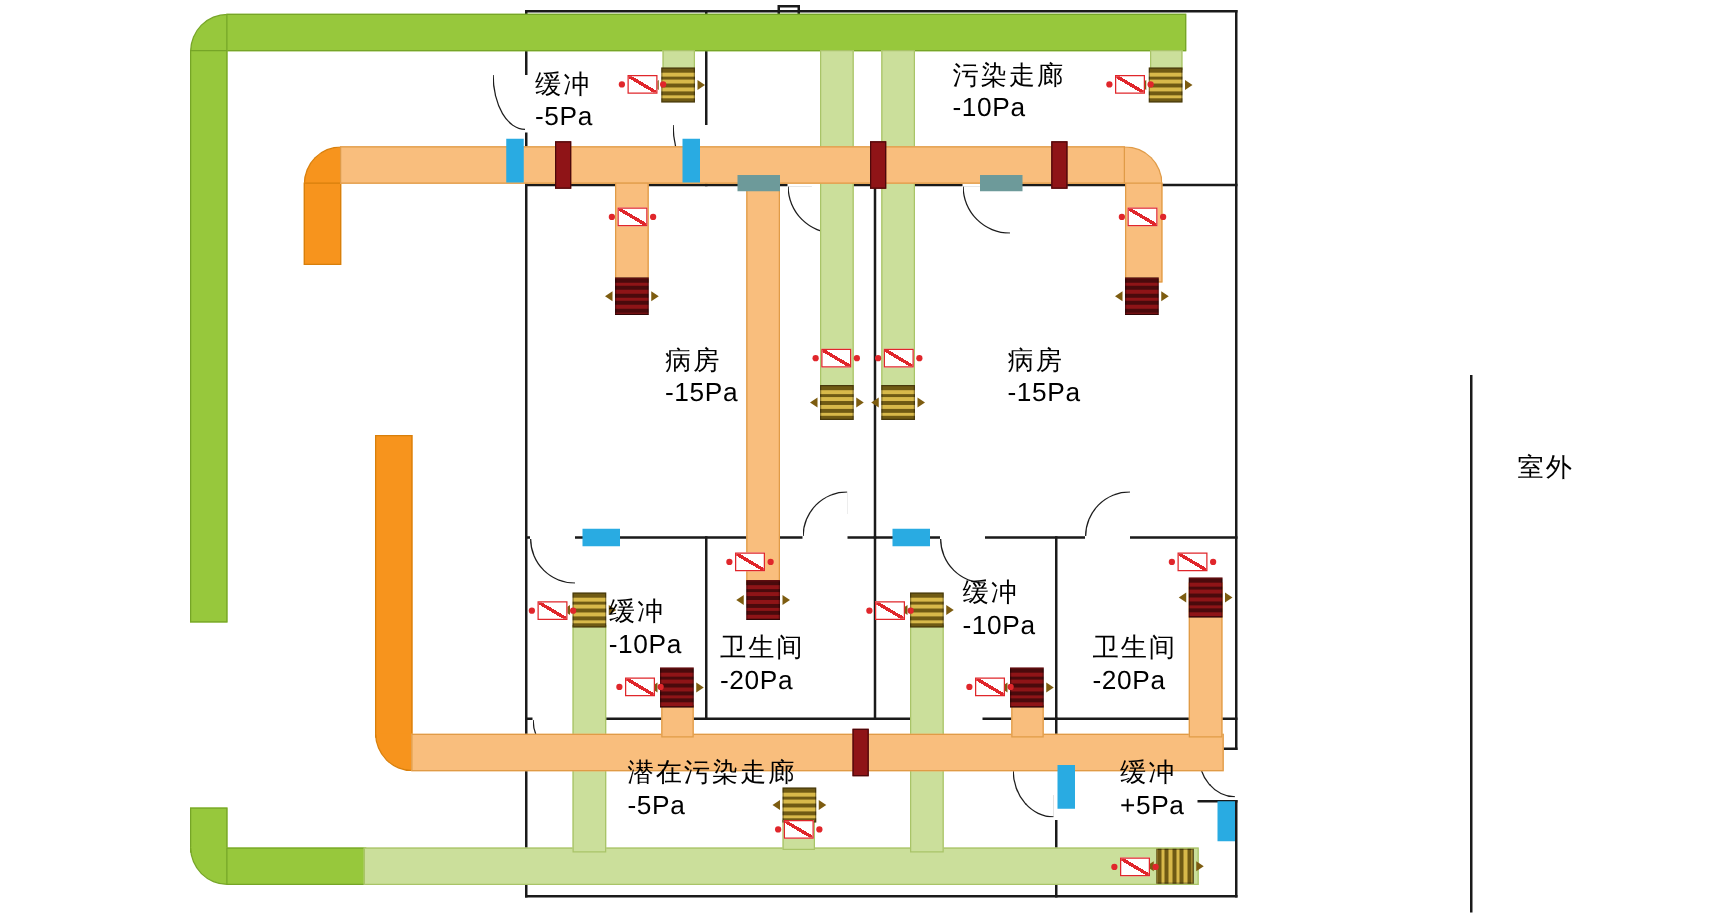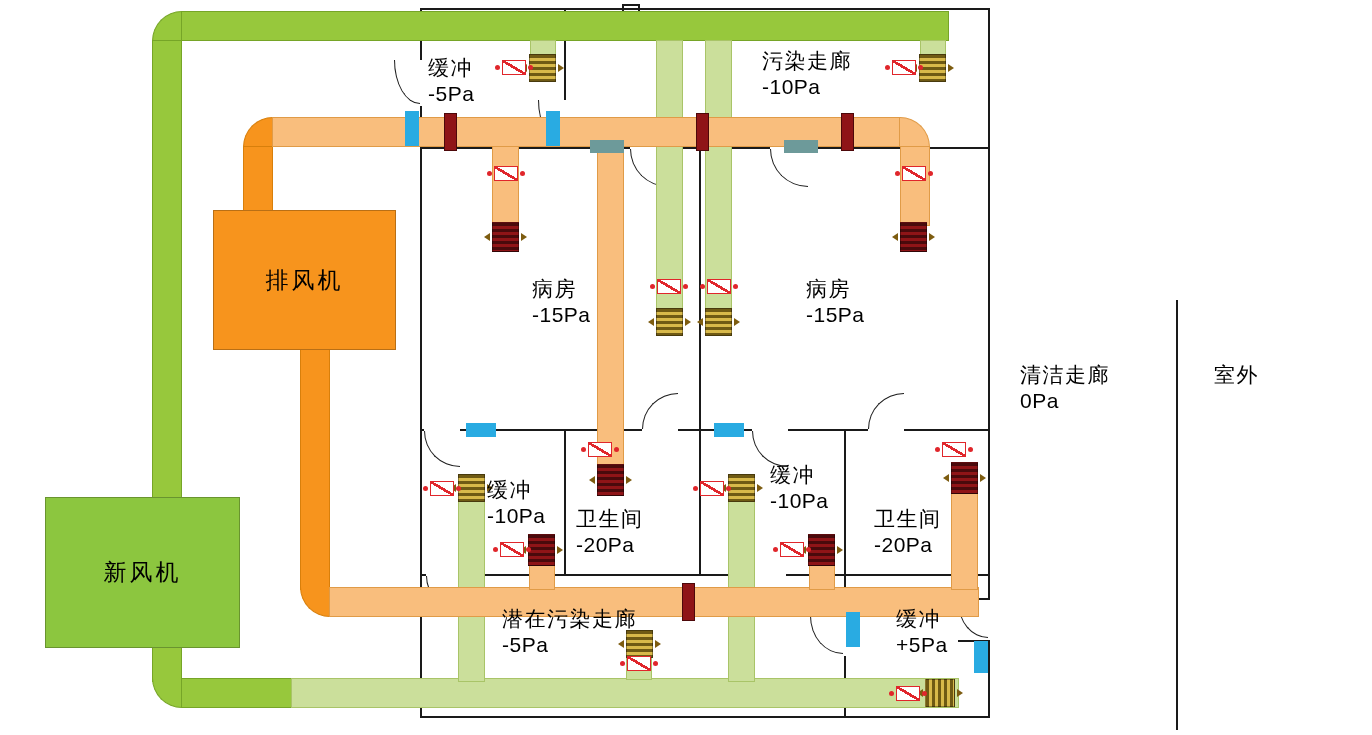--- a/index.html
+++ b/index.html
@@ -131,26 +131,20 @@
   <div class="duct exh-pale" style="left:900px;top:146px;width:30px;height:80px"></div>
   <div class="duct exh-pale" style="left:492px;top:146px;width:27px;height:80px"></div>
   <div class="duct exh-pale" style="left:597px;top:146px;width:27px;height:322px"></div>
   <div class="duct exh" style="left:300px;top:348px;width:30px;height:242px"></div>
   <div class="elbow exh bl" style="left:300px;top:587px;width:30px;height:30px"></div>
   <div class="duct exh-pale" style="left:329px;top:587px;width:650px;height:30px"></div>
   <div class="duct exh-pale" style="left:951px;top:466px;width:27px;height:124px"></div>
   <div class="duct exh-pale" style="left:529px;top:564px;width:26px;height:26px"></div>
   <div class="duct exh-pale" style="left:809px;top:564px;width:26px;height:26px"></div>
 
-  <div class="fanbox fan-exh" style="left:213px;top:210px;width:183px;height:140px">
-    <span>排风机</span>
-  </div>
-  <div class="fanbox fan-sup" style="left:45px;top:497px;width:195px;height:151px">
-    <span>新风机</span>
-  </div>
 
   <div class="damper" style="left:444px;top:113px;width:13px;height:38px"></div>
   <div class="damper" style="left:696px;top:113px;width:13px;height:38px"></div>
   <div class="damper" style="left:841px;top:113px;width:13px;height:38px"></div>
   <div class="damper" style="left:682px;top:583px;width:13px;height:38px"></div>
 
   <div class="grille gold" style="left:529px;top:54px;width:27px;height:28px"></div>
   <div class="grille gold" style="left:919px;top:54px;width:27px;height:28px"></div>
   <div class="grille gold" style="left:656px;top:308px;width:27px;height:28px"></div>
   <div class="grille gold" style="left:705px;top:308px;width:27px;height:28px"></div>
@@ -251,22 +245,18 @@
     <div class="p">-20Pa</div>
   </div>
   <div class="rlabel" style="left:502px;top:606px">
     <div>潜在污染走廊</div>
     <div class="p">-5Pa</div>
   </div>
   <div class="rlabel" style="left:896px;top:606px">
     <div>缓冲</div>
     <div class="p">+5Pa</div>
   </div>
-  <div class="rlabel" style="left:1020px;top:362px">
-    <div>清洁走廊</div>
-    <div class="p">0Pa</div>
-  </div>
   <div class="rlabel" style="left:1214px;top:362px">
     <div>室外</div>
     <div class="p"></div>
   </div>
 
 </div>
 
 </body></html>

